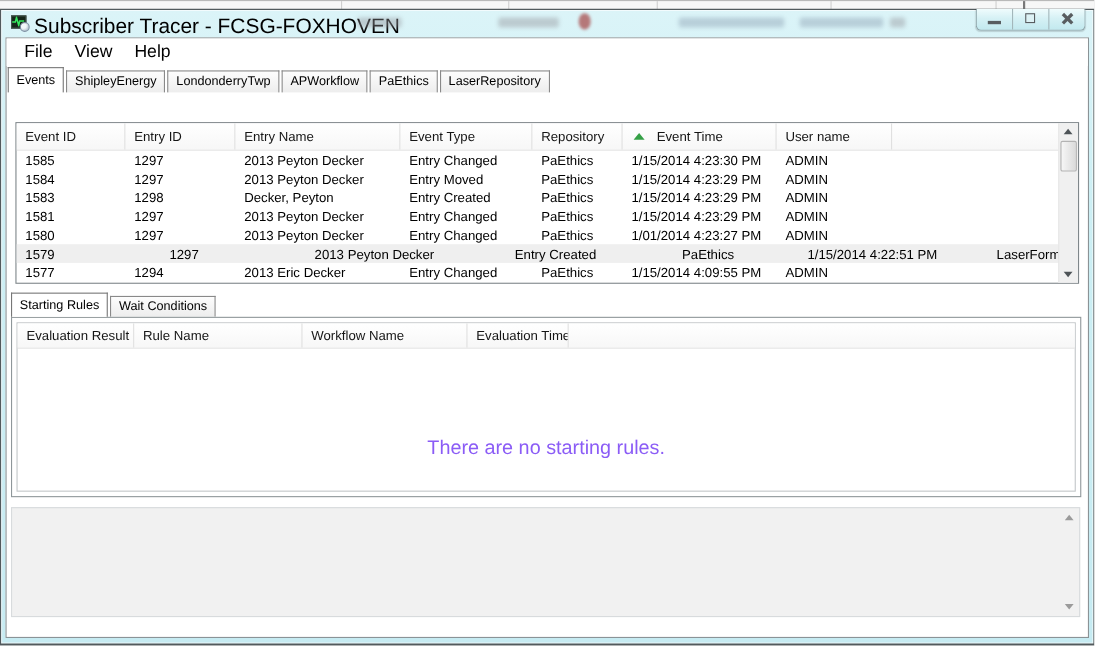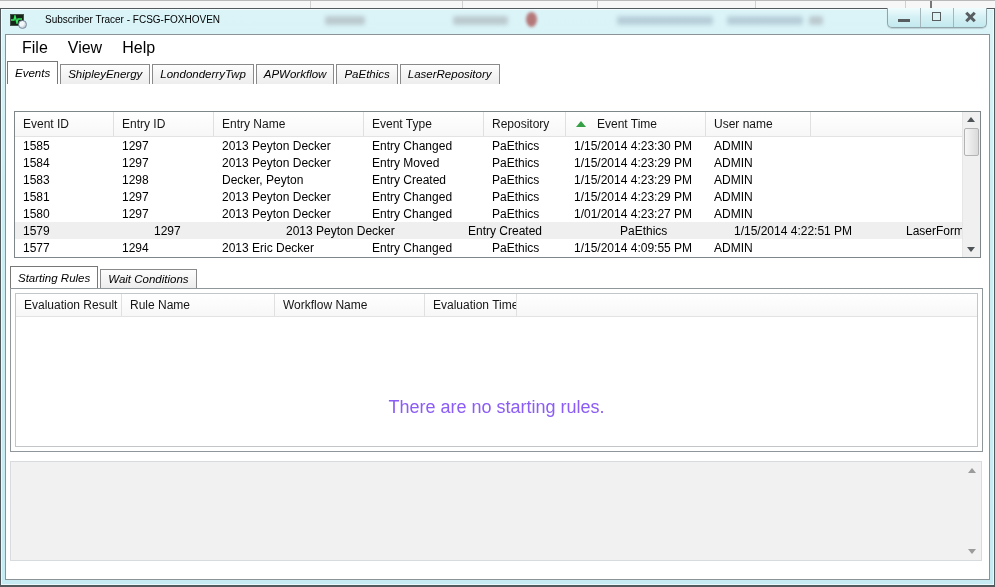--- a/index.html
+++ b/index.html
@@ -16,21 +16,21 @@
   .strip-line.dark { width:2px; background:#787878; }
 
   
   .window { position:absolute; top:8px; left:0; right:0; bottom:0; box-sizing:border-box;
     background:linear-gradient(180deg,#dbf4f8 0%,#cdeff4 30%,#c6ebf2 100%);
     border:1px solid #525a5d; border-bottom-width:2px;
     box-shadow:inset 0 0 0 1px rgba(255,255,255,.65);
     padding:0 4px 5px 4px; }
 
   .titlebar { position:relative; height:25px; }
-  .title-text { position:absolute; left:40px; top:5px; font-size:10px; color:#000; white-space:nowrap; }
+  .title-text { position:absolute; left:26px; top:5px; font-size:19px; color:#000; white-space:nowrap; }
 
   .app-icon { position:absolute; left:5px; top:4px; width:17px; height:16px; }
   .app-icon .monitor { position:absolute; left:0; top:1px; width:12px; height:10px;
     background:#152619; border:1px solid #42524a; }
   .app-icon svg { position:absolute; left:1px; top:2px; }
   .app-icon .clock { position:absolute; right:0; bottom:0; width:9px; height:9px; border-radius:50%;
     background:radial-gradient(circle at 35% 35%, #f2f7fa 35%, #a9bac6 85%); border:1px solid #7d8da0; box-sizing:border-box; }
 
   
   .ghost { position:absolute; top:7px; height:9px; border-radius:2px;
@@ -58,21 +58,21 @@
 
   
   .client { position:relative; box-sizing:border-box; height:calc(100% - 25px);
     background:#fff; border:1px solid #8b9396; }
 
   .menubar { position:absolute; left:0; top:0; right:0; height:25px; background:#fff;
     display:flex; align-items:center; padding-left:6px; }
   .menu-item { padding:3px 10px; font-size:16px; color:#000; }
 
   
-  .tabstrip { position:absolute; display:flex; align-items:flex-end;font-style:italic; }
+  .tabstrip { position:absolute; display:flex; align-items:flex-end; }
   .tabstrip.top-tabs { left:1px; top:26px; height:23px; }
   .tabstrip.rules { left:4px; top:231px; height:22px; }
   .tab { box-sizing:border-box; height:20px; margin:3px 2px 0 0; padding:3px 7px 0 7px;
     font-size:11.5px; color:#000; background:linear-gradient(#fdfdfd,#ededed);
     border:1px solid #898989; border-bottom:none; white-space:nowrap; }
   .tab.selected { height:23px; margin-top:0; padding-top:5px; background:#fff;
     border-color:#777; position:relative; z-index:2; }
   .tabstrip.rules .tab { height:19px; }
   .tabstrip.rules .tab.selected { height:22px; }
 

